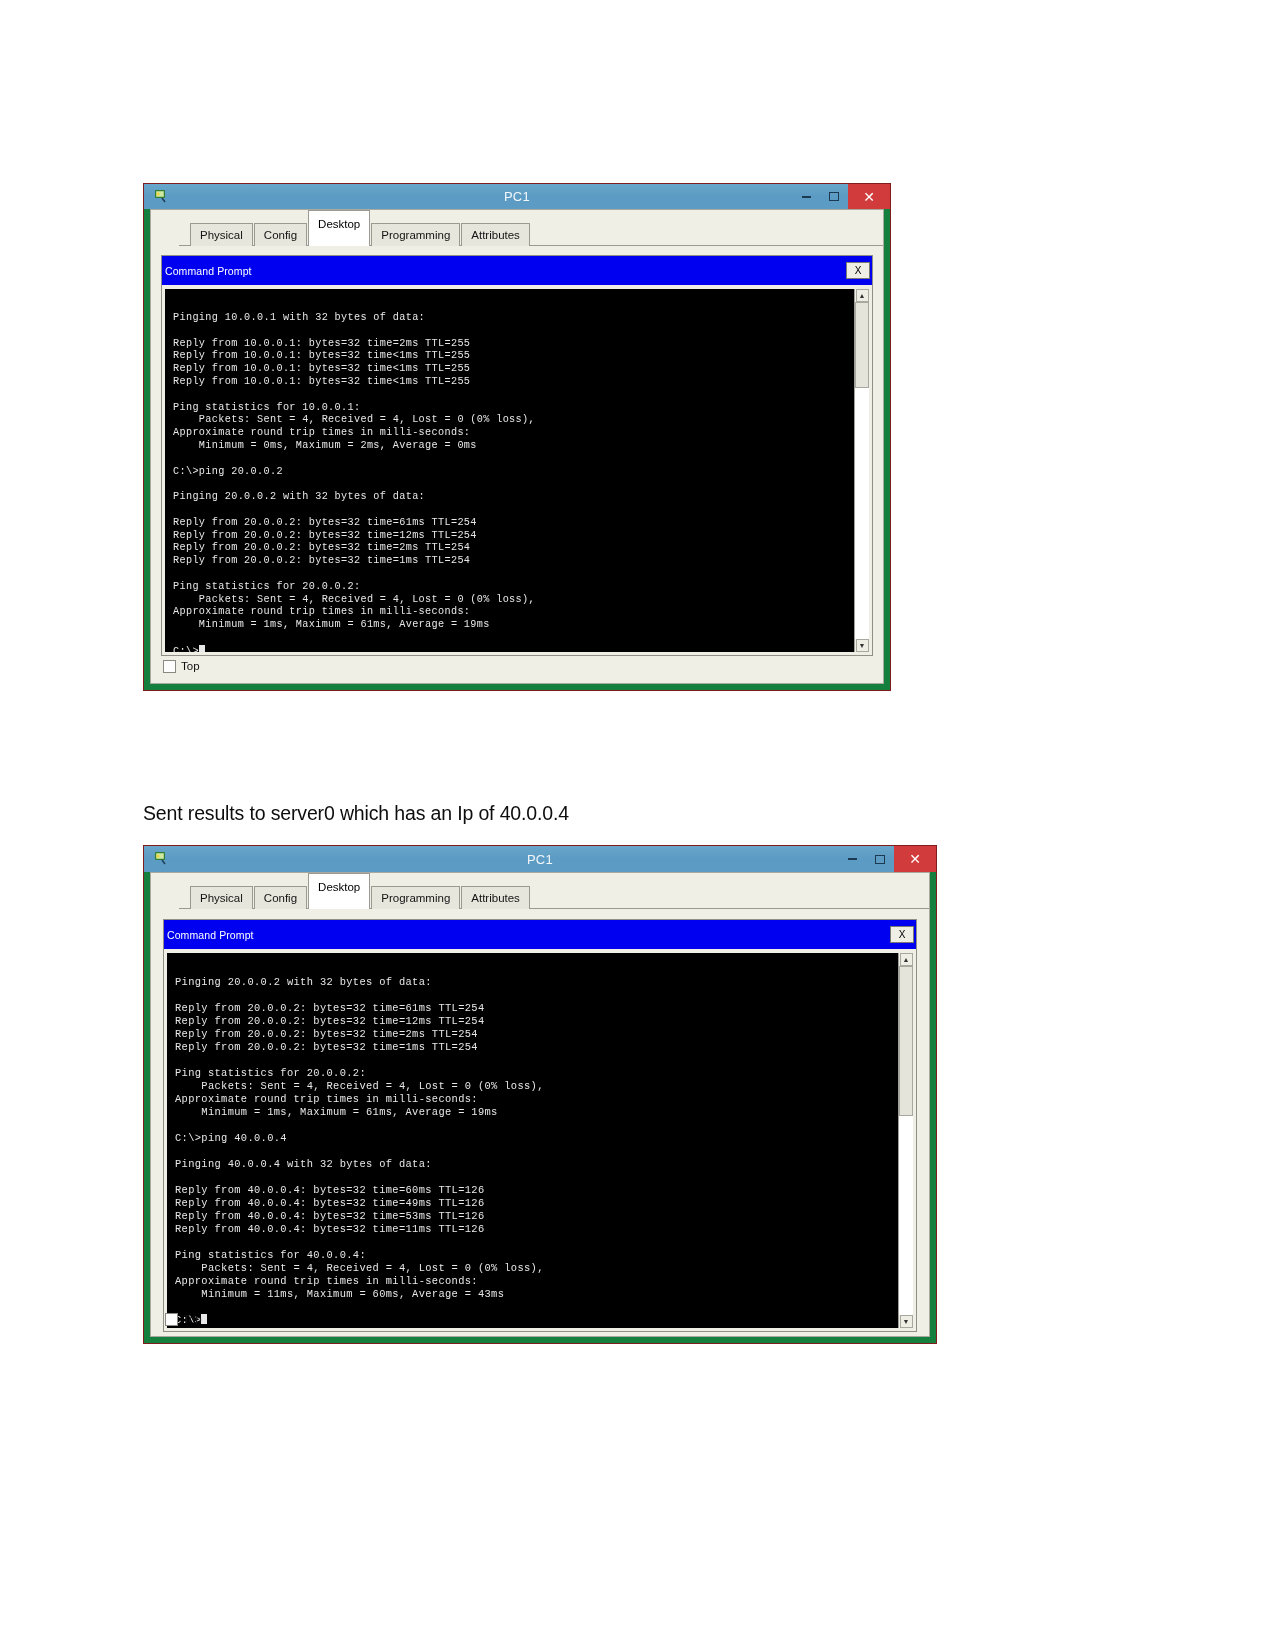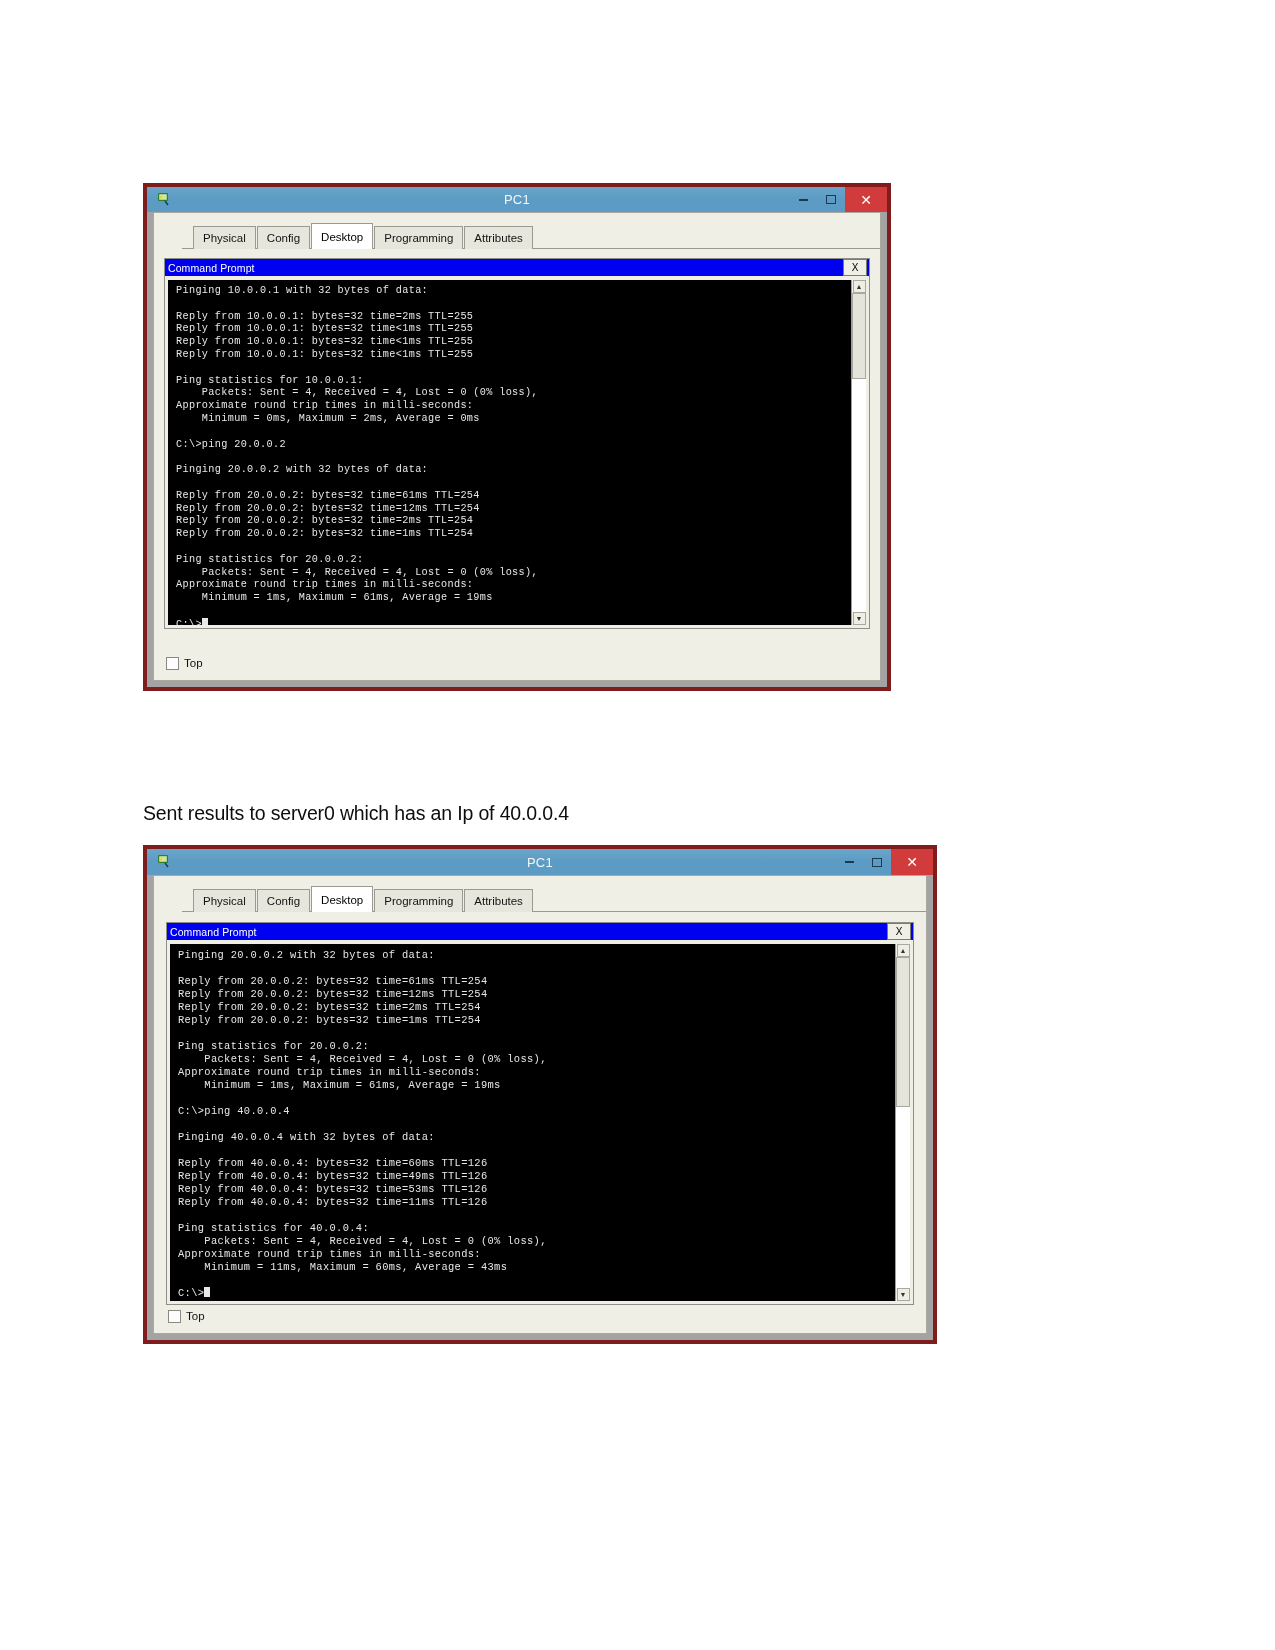--- a/index.html
+++ b/index.html
@@ -30,22 +30,22 @@
     color: #0d0d0d;
     letter-spacing: -0.15px;
     white-space: nowrap;
   }
   .heading-1 { top: 145px; }
   .heading-2 { top: 802px; }
 
   
   .window {
     position: absolute;
-    background: #a3a3a3;
-    border: 4px solid #7f1d1d;
+    background: #15803d;
+    border: 1px solid #7f1d1d;
     box-sizing: border-box;
   }
   .window-1 {
     left: 143px;
     top: 183px;
     width: 748px;
     height: 508px;
   }
   .window-2 {
     left: 143px;
@@ -152,36 +152,36 @@
     margin-right: 1px;
     position: relative;
     top: 1px;
     line-height: 14px;
   }
   .tab.active {
     background: #ffffff;
     color: #000;
     top: 1px;
     padding-top: 6px;
-    padding-bottom: 5px;
+    padding-bottom: 15px;
     z-index: 3;
   }
 
   
   .panel {
     margin: 9px 10px 0 10px;
     border: 1px solid #8f8f88;
     background: #f3f3ea;
     padding: 0;
   }
   .window-2 .panel { margin: 10px 12px 0 12px; }
 
   .cmd-bar {
     background: #0000f0;
-    height: 17px;
+    height: 29px;
     display: flex;
     align-items: center;
     justify-content: space-between;
     padding: 0 0 0 3px;
   }
   .cmd-title {
     color: #ffffff;
     font-size: 10.5px;
     font-family: "Liberation Sans", sans-serif;
     letter-spacing: 0.1px;
@@ -206,21 +206,21 @@
     border: 3px solid #efefe6;
     border-top: 4px solid #efefe6;
   }
   .terminal {
     flex: 1;
     background: #000000;
     color: #e8e8e8;
     font-family: "Liberation Mono", "DejaVu Sans Mono", monospace;
     font-size: 10.2px;
     line-height: 12.8px;
-    padding: 5px 0 4px 8px;
+    padding: 23px 0 4px 8px;
     white-space: pre;
     overflow: hidden;
     letter-spacing: 0.35px;
   }
   .window-1 .terminal { height: 336px; }
   .window-2 .terminal { height: 348px; font-size: 10.4px; line-height: 13.1px; }
 
   .term-line { display: block; min-height: 12.8px; }
   .cursor {
     display: inline-block;

